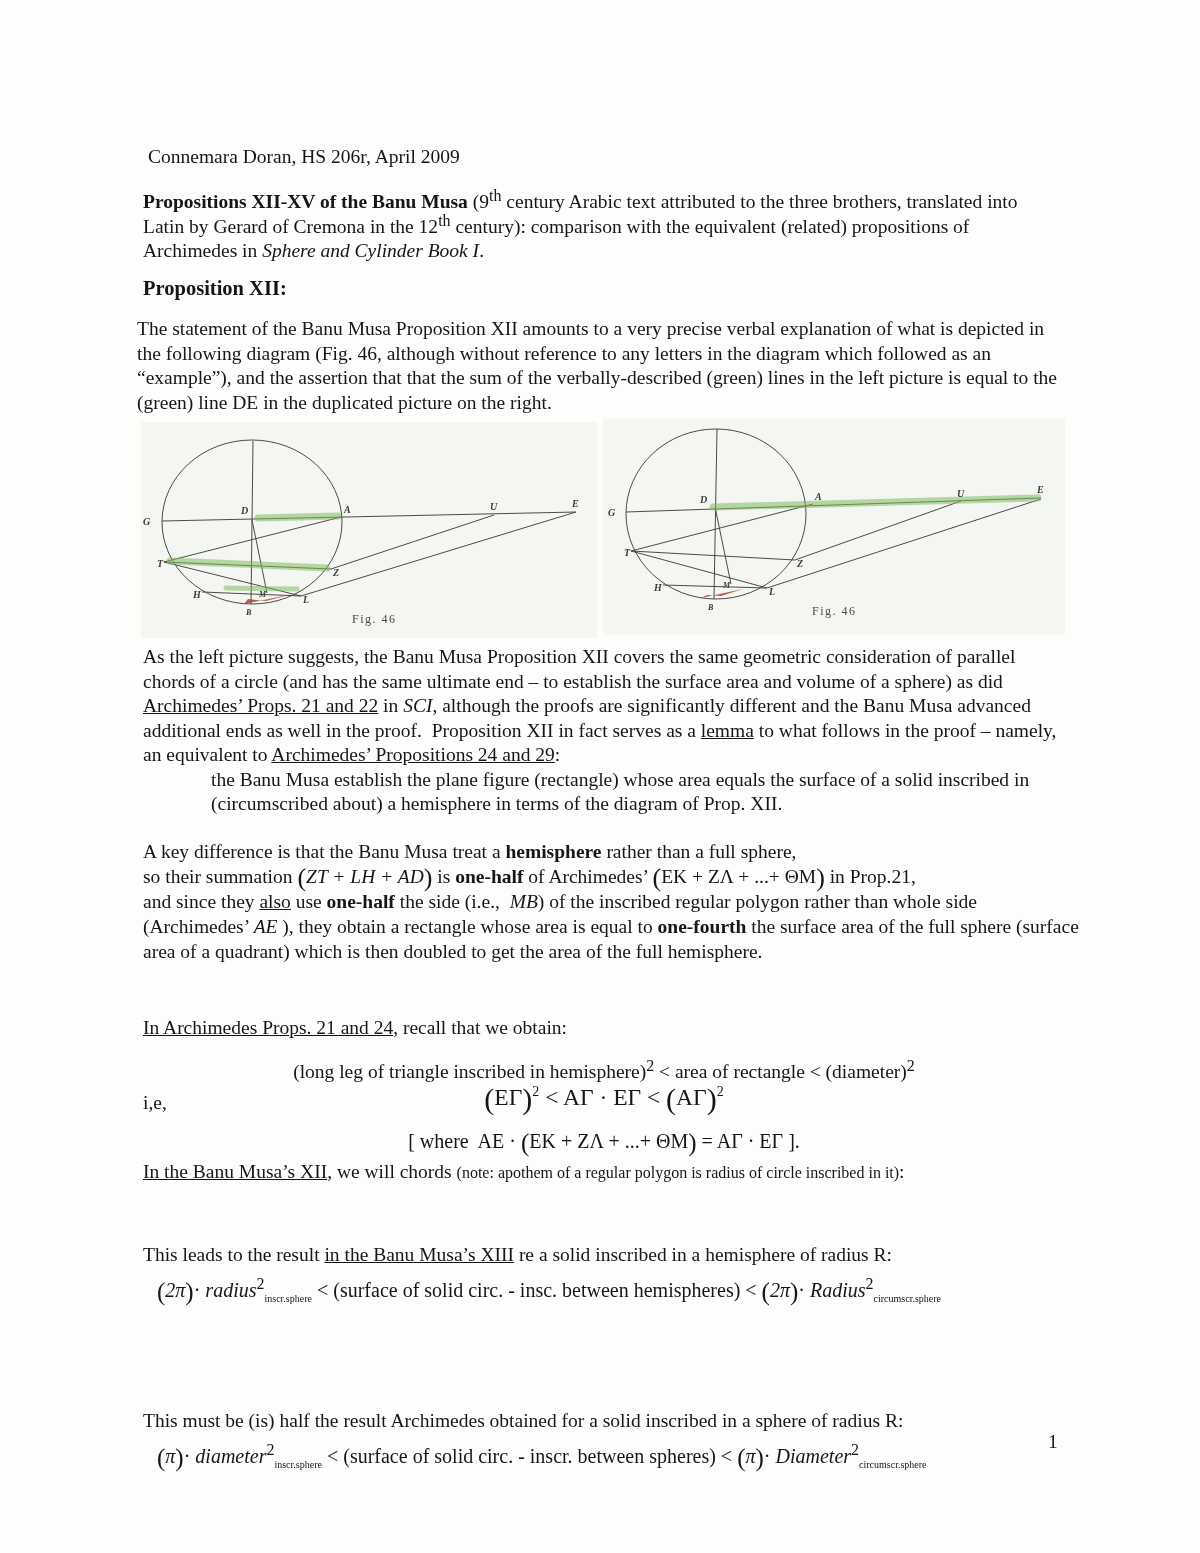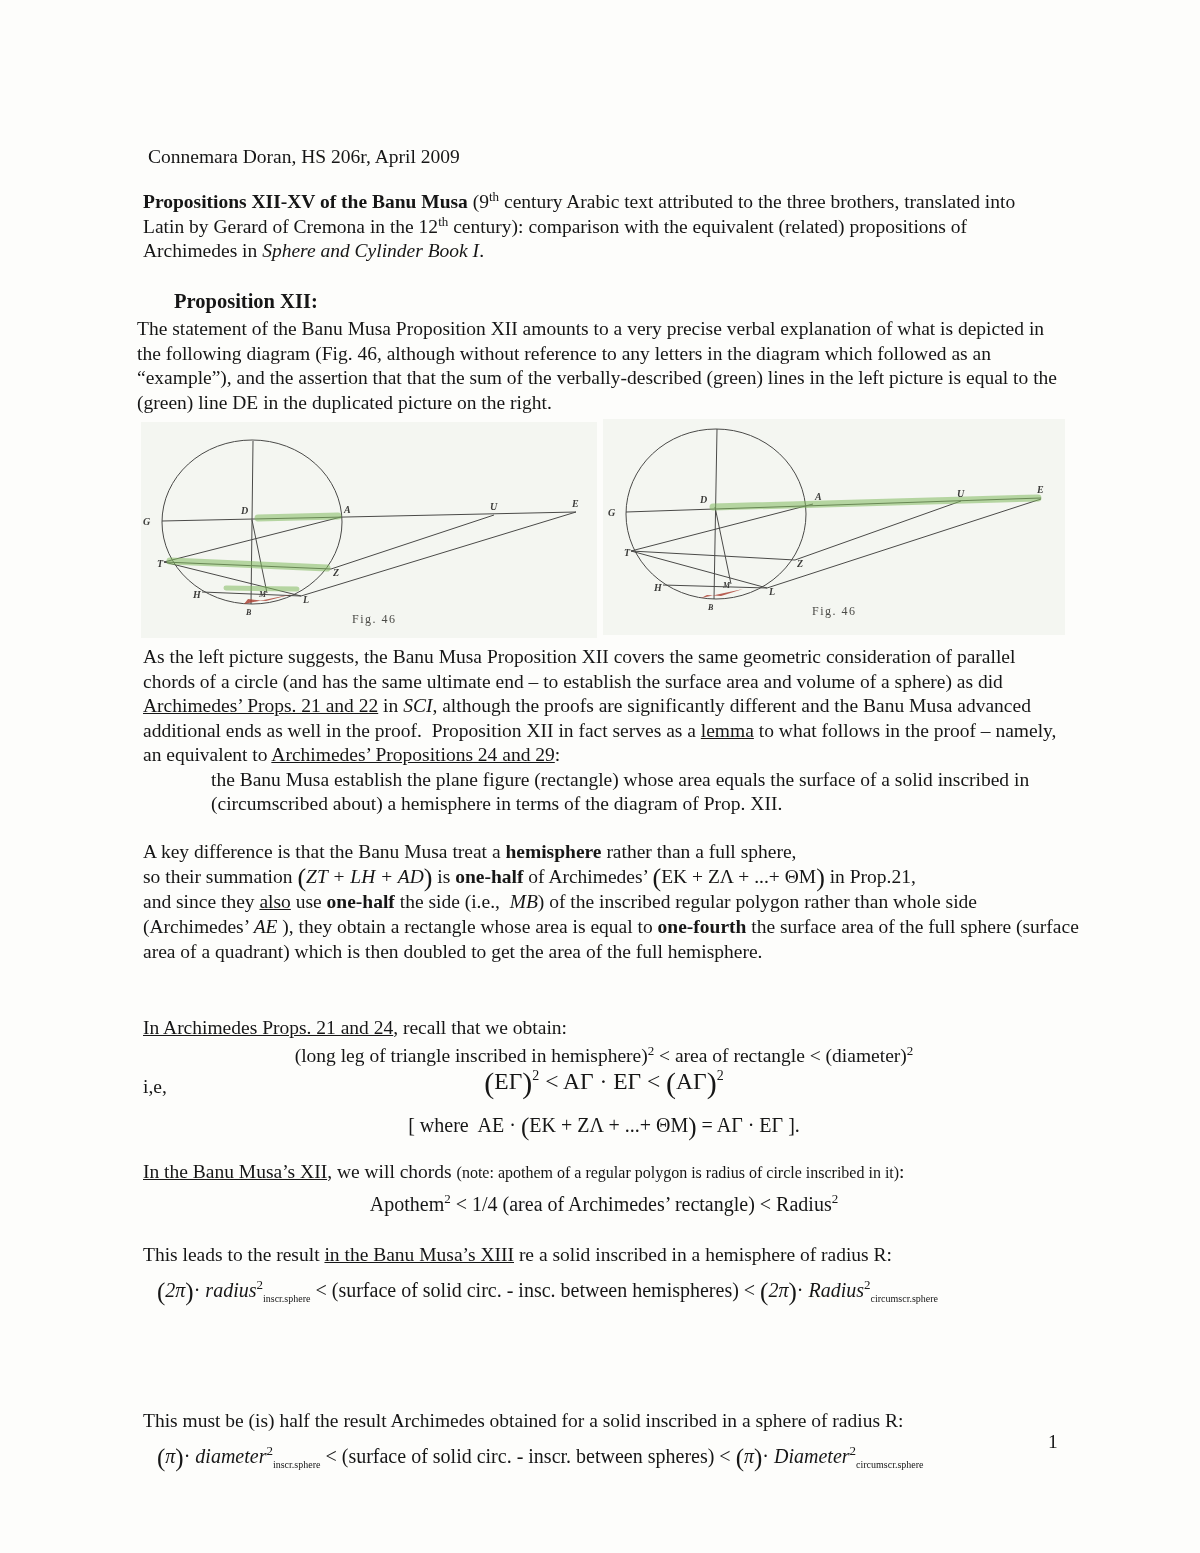--- a/index.html
+++ b/index.html
@@ -15,41 +15,41 @@
     position:relative;width:1200px;height:1553px;background:var(--paper);
     font-family:"Liberation Serif","DejaVu Serif",serif;color:var(--ink);
     overflow:hidden;
   }
   .byline{position:absolute;top:146px;left:148px;font-size:19.5px;}
   .intro{position:absolute;top:190px;left:143px;width:918px;font-size:19.5px;line-height:26.5px;white-space:pre-wrap;}
   .b{font-weight:bold;}
   .i{font-style:italic;}
   .u{text-decoration:underline;}
   .bu{font-weight:normal;text-decoration:underline;}
-  sup{font-size:13px;line-height:0;}
+  sup{font-size:16px;line-height:0;}
   sub{font-size:12.5px;line-height:0;}
-  .h-prop{position:absolute;top:290px;left:143px;font-size:20.5px;font-weight:bold;margin-left:31px;}
+  .h-prop{position:absolute;top:277px;left:143px;font-size:20.5px;font-weight:bold;}
   .bodytext{font-size:19.5px;line-height:24.5px;white-space:pre-wrap;}
   .p-prop{position:absolute;top:317px;left:137px;width:922px;}
   .figs{position:absolute;top:417px;left:139px;width:928px;display:flex;gap:2px;}
   .fig{display:block;}
   .figbg{fill:var(--fig_paper);}
   .fig .geo{stroke:#4a4a48;stroke-width:1;fill:none;}
   .fig .hl-green{stroke:var(--highlight_green);stroke-width:7;stroke-linecap:round;fill:none;opacity:.55;}
   .fig .hl-green.thin{stroke-width:5;}
   .fig .hl-red{fill:var(--highlight_red);opacity:.8;}
   .fig text{font-family:"Liberation Serif",serif;font-style:italic;font-weight:bold;font-size:10px;fill:#3c3c3a;}
   .fig text.sm{font-size:8px;}
   .fig text.cap{font-style:normal;font-weight:normal;font-size:12px;letter-spacing:1.5px;fill:#4a4a46;}
   .p-asleft{position:absolute;top:645px;left:143px;width:925px;}
   .ind{padding-left:68px;}
   .p-keydiff{position:absolute;top:839px;left:143px;width:936px;line-height:25px;}
   .bigp{font-size:26px;line-height:0;vertical-align:-3px;font-weight:normal;}
   .sec-arch{position:absolute;top:1016px;left:143px;width:922px;}
-  .arch-l1{margin-top:4px;text-align:center;font-size:19.5px;}
+  .arch-l1{margin-top:20px;text-align:center;font-size:19.5px;}
   .math-row{position:relative;margin-top:1px;text-align:center;}
   .ie{position:absolute;left:0;top:8px;font-size:19.5px;}
   .math-big{font-size:23.5px;}
   .math-big .bigp2{font-size:30px;line-height:0;vertical-align:-4px;}
   .math-big sup{font-size:14px;}
   .arch-where{margin-top:19px;text-align:center;font-size:20px;white-space:pre-wrap;}
   .arch-where .bigp{font-size:25px;}
   .sec-banu12{position:absolute;top:1160px;left:143px;width:922px;}
   .note{font-size:16px;}
   .banu12-f{margin-top:7px;text-align:center;font-size:20px;}
@@ -147,21 +147,20 @@
 
   <div class="sec-arch">
     <div class="bodytext"><span class="bu">In Archimedes Props. 21 and 24</span><span>, recall that we obtain:</span></div>
     <div class="arch-l1"><span>(long leg of triangle inscribed in hemisphere)</span><sup>2</sup><span> &lt; area of rectangle &lt; (diameter)</span><sup>2</sup></div>
     <div class="math-row"><span class="ie">i,e,</span><span class="math-big"><span class="bigp2">(</span><span>EΓ</span><span class="bigp2">)</span><sup>2</sup><span> &lt; AΓ · EΓ &lt; </span><span class="bigp2">(</span><span>AΓ</span><span class="bigp2">)</span><sup>2</sup></span></div>
     <div class="arch-where"><span>[</span><span> where  AE · </span><span class="bigp">(</span><span>EK + ZΛ + ...+ ΘM</span><span class="bigp">)</span><span> = AΓ · EΓ </span><span>]</span><span>.</span></div>
   </div>
 
   <div class="sec-banu12">
     <div class="bodytext"><span class="bu">In the Banu Musa’s XII</span><span>, we will chords </span><span class="note">(note: apothem of a regular polygon is radius of circle inscribed in it)</span><span>:</span></div>
-    <div class="banu12-f"><span>Apothem</span><sup>2</sup><span> &lt; 1/4 (area of Archimedes’ rectangle) &lt; Radius</span><sup>2</sup></div>
   </div>
 
   <div class="p-banu13">
     <div class="bodytext"><span>This leads to the result </span><span class="bu">in the Banu Musa’s XIII</span><span> re a solid inscribed in a hemisphere of radius R:</span></div>
     <div class="formula"><span class="bigp">(</span><span class="i">2π</span><span class="bigp">)</span><span>· </span><span class="i">radius</span><sup>2</sup><sub>inscr.sphere</sub><span> &lt; (surface of solid circ. - insc. between hemispheres) &lt; </span><span class="bigp">(</span><span class="i">2π</span><span class="bigp">)</span><span>· </span><span class="i">Radius</span><sup>2</sup><sub>circumscr.sphere</sub></div>
   </div>
 
   <div class="p-final">
     <div class="bodytext">This must be (is) half the result Archimedes obtained for a solid inscribed in a sphere of radius R:</div>
     <div class="formula"><span class="bigp">(</span><span class="i">π</span><span class="bigp">)</span><span>· </span><span class="i">diameter</span><sup>2</sup><sub>inscr.sphere</sub><span> &lt; (surface of solid circ. - inscr. between spheres) &lt; </span><span class="bigp">(</span><span class="i">π</span><span class="bigp">)</span><span>· </span><span class="i">Diameter</span><sup>2</sup><sub>circumscr.sphere</sub></div>

